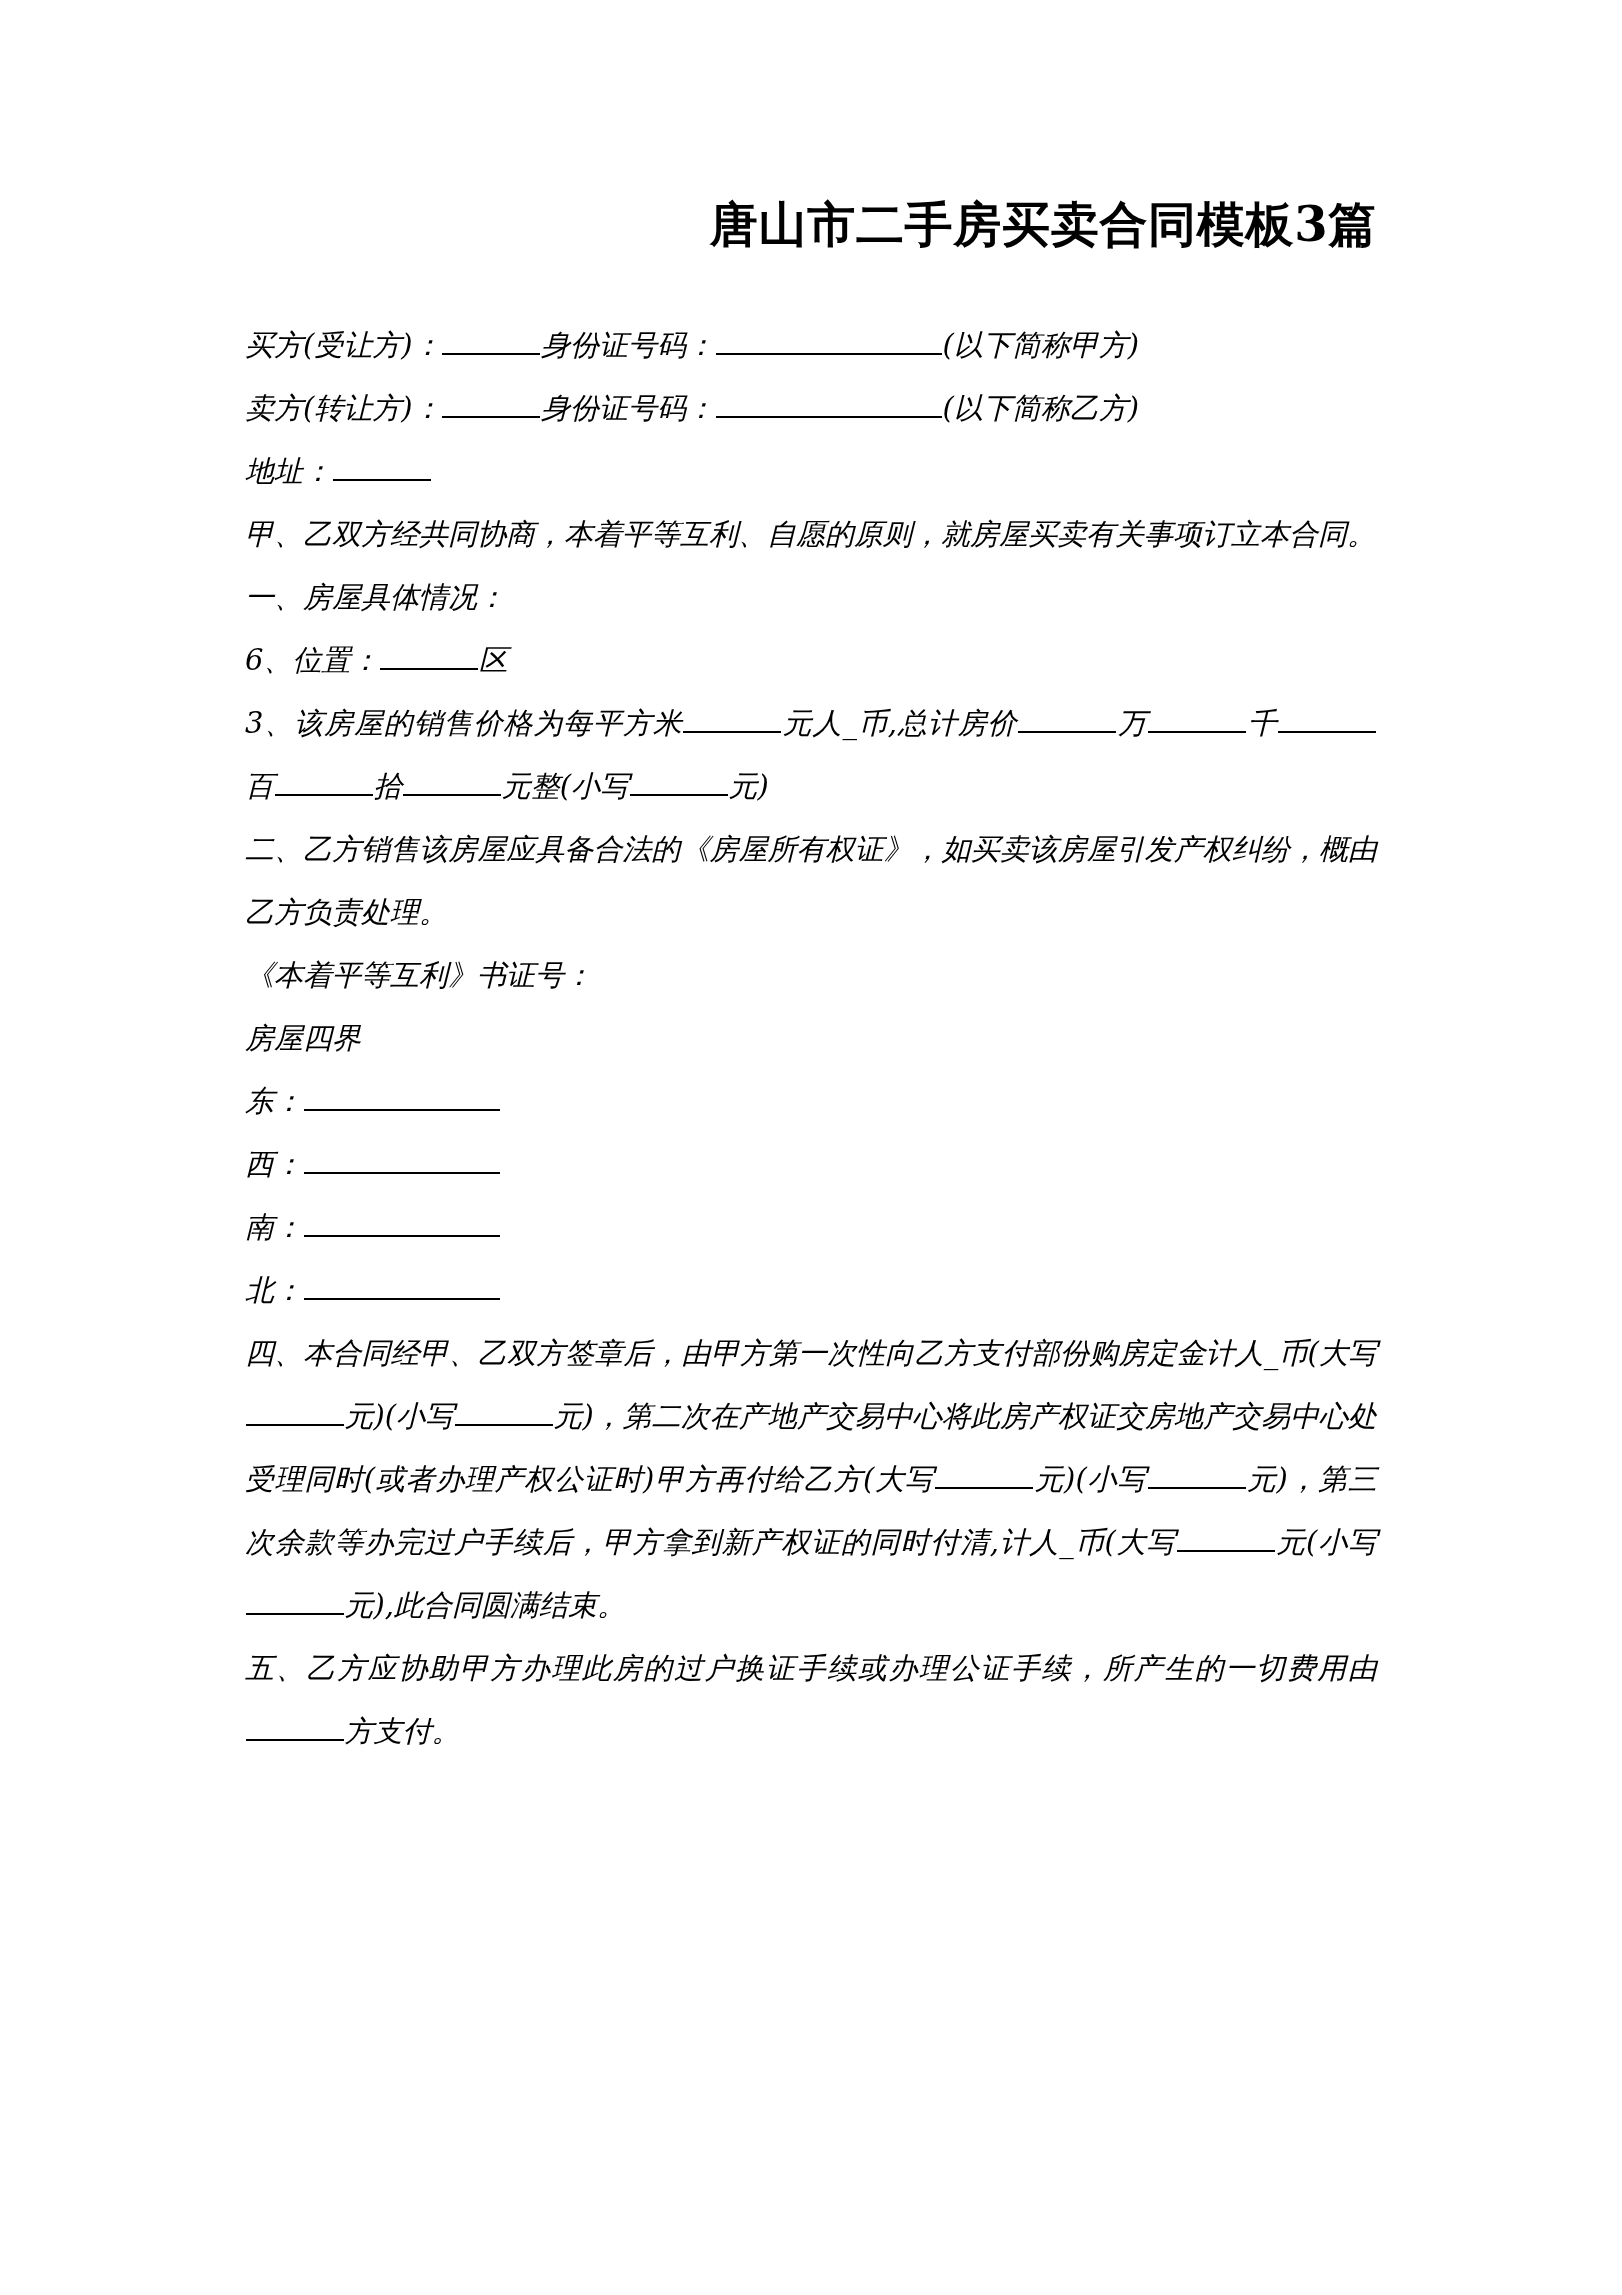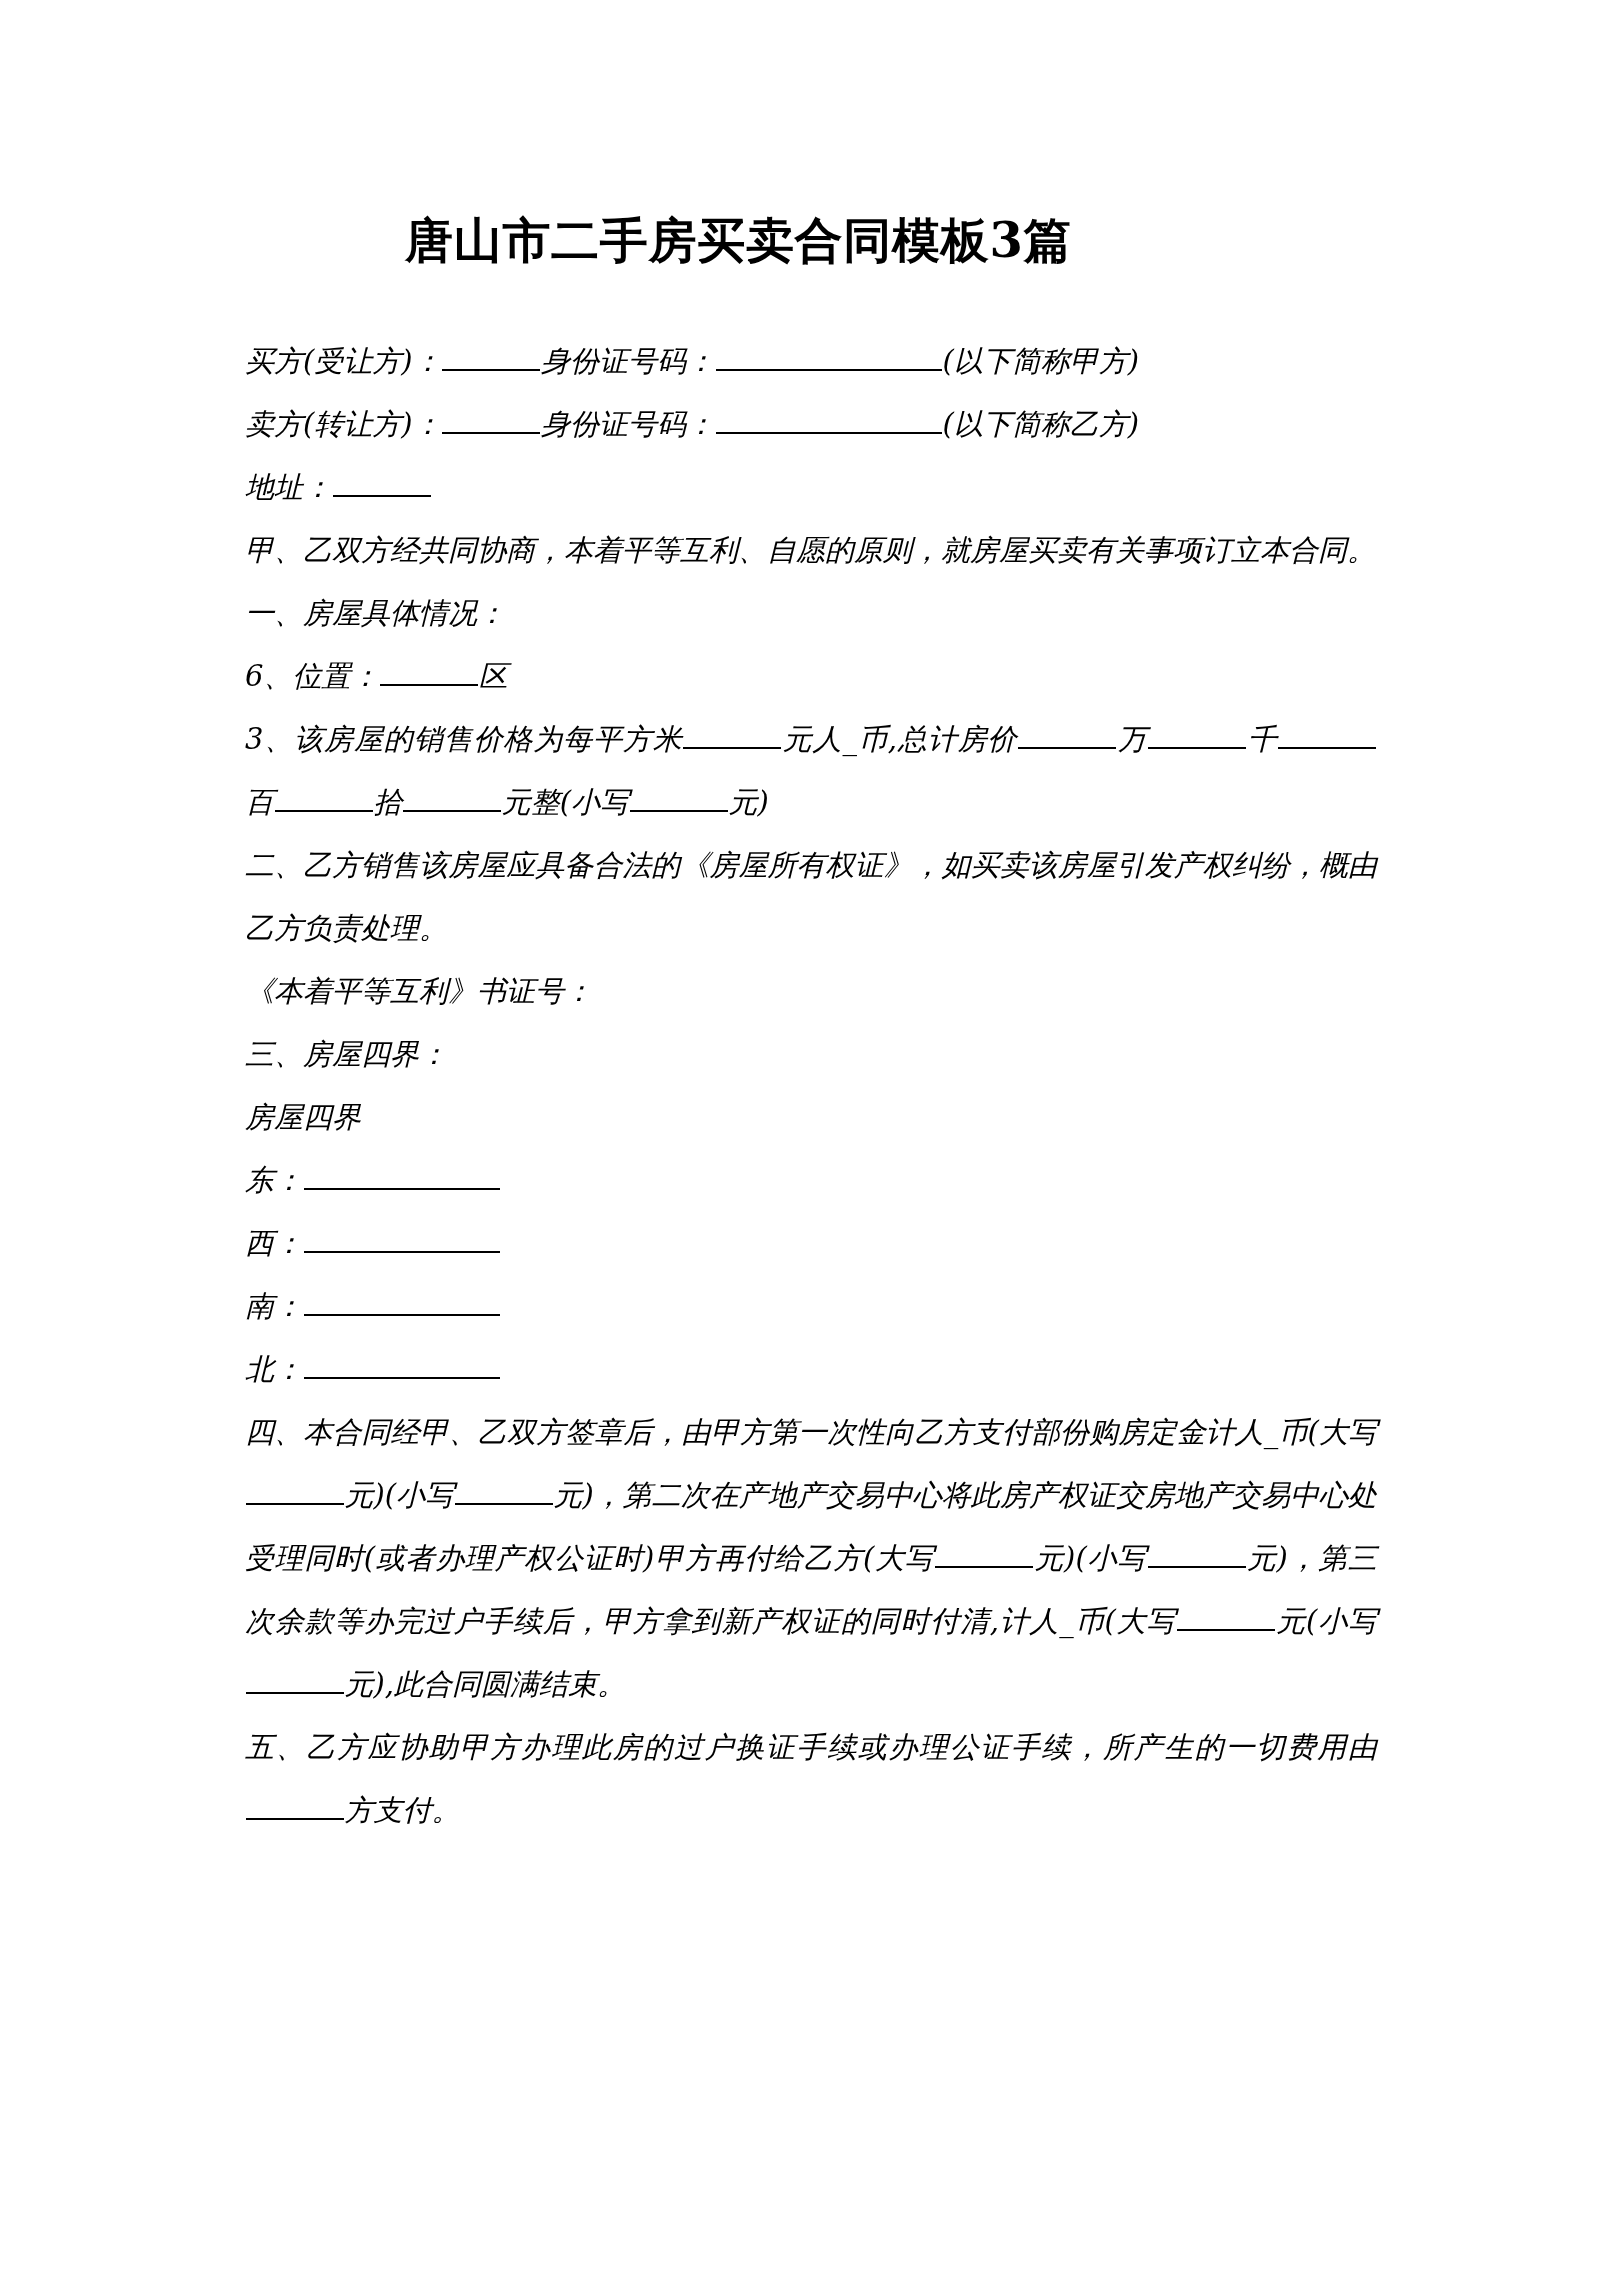--- a/index.html
+++ b/index.html
@@ -31,22 +31,22 @@
     top: 0;
     width: 1132px;
   }
 
   
   .doc-title {
     font-size: 48px;
     font-weight: bold;
     line-height: 1.2;
     letter-spacing: 0.7px;
-    text-align: left;
-    margin: 16px;
+    text-align: right;
+    margin: 0;
     padding-top: 196px;
     padding-left: 144px;
     white-space: nowrap;
     font-family: "DejaVu Serif", "Liberation Serif", serif;
   }
 
   
   .body-block {
     margin-top: 60px;
     font-size: 29px;
@@ -102,21 +102,20 @@
 
       <p class="para"><span>6、位置：</span><span class="fill w-md"></span><span>区</span></p>
 
 
       <p class="para"><span>3、该房屋的销售价格为每平方米</span><span class="fill w-md"></span><span>元人_币,总计房价</span><span class="fill w-md"></span><span>万</span><span class="fill w-md"></span><span>千</span><span class="fill w-md"></span><span>百</span><span class="fill w-md"></span><span>拾</span><span class="fill w-md"></span><span>元整(小写</span><span class="fill w-md"></span><span>元)</span></p>
 
       <p class="para">二、乙方销售该房屋应具备合法的《房屋所有权证》，如买卖该房屋引发产权纠纷，概由乙方负责处理。</p>
 
       <p class="para">《本着平等互利》书证号：</p>
 
-      <p class="para">三、房屋四界：</p>
 
       <p class="para">房屋四界</p>
 
       <p class="para"><span>东：</span><span class="fill w-dir"></span></p>
 
       <p class="para"><span>西：</span><span class="fill w-dir"></span></p>
 
       <p class="para"><span>南：</span><span class="fill w-dir"></span></p>
 
       <p class="para"><span>北：</span><span class="fill w-dir"></span></p>

